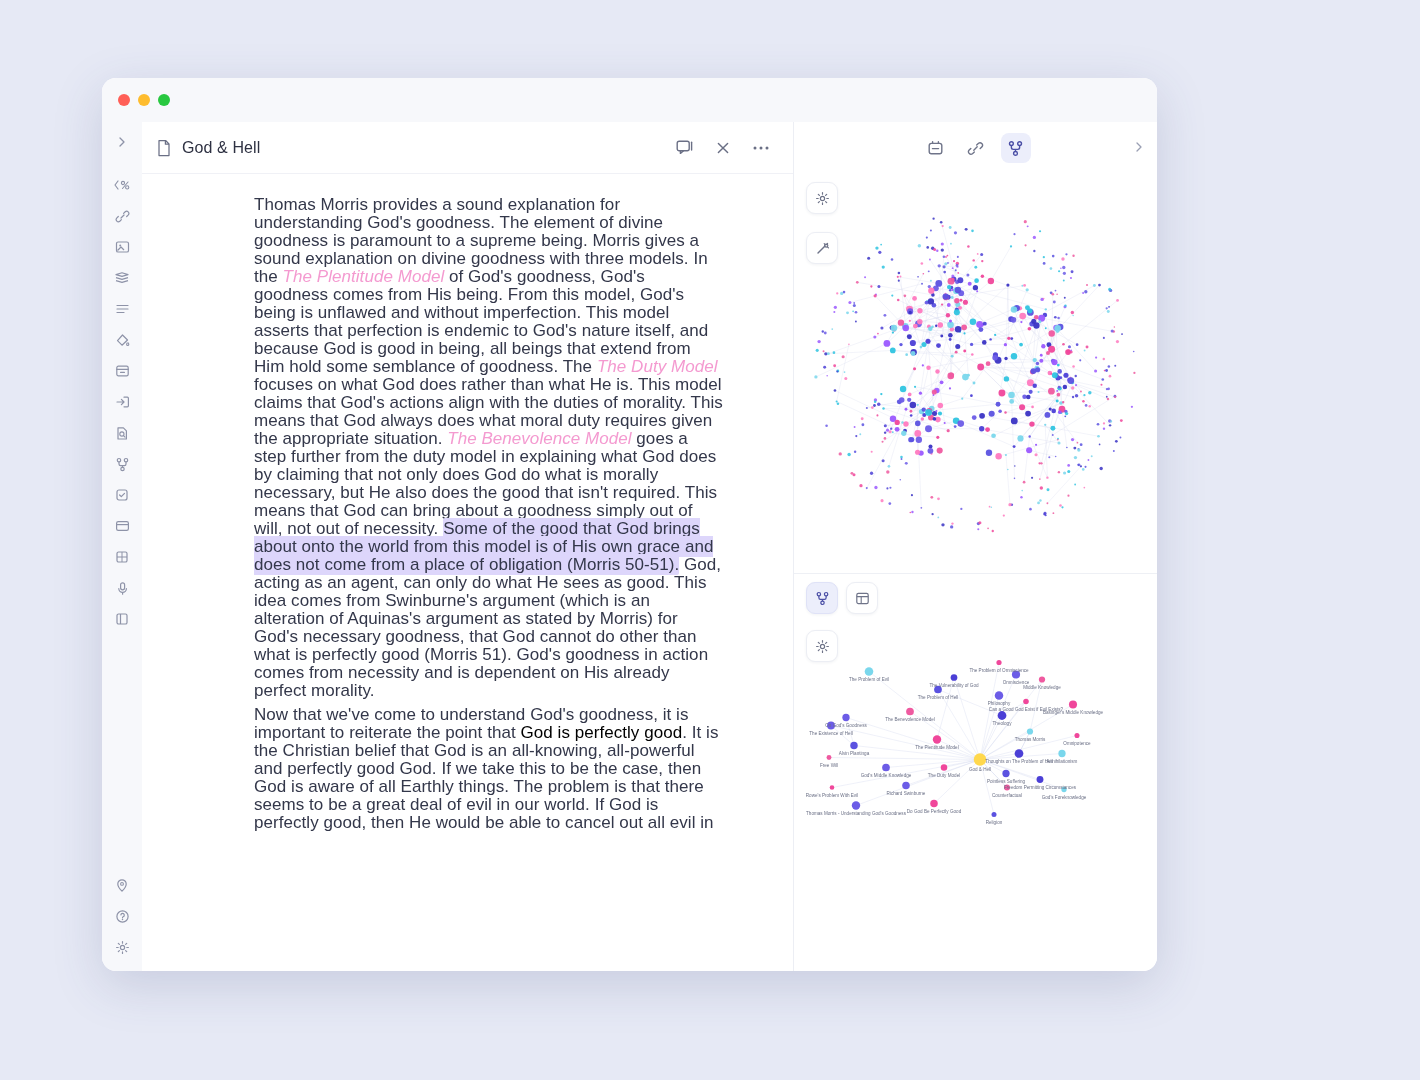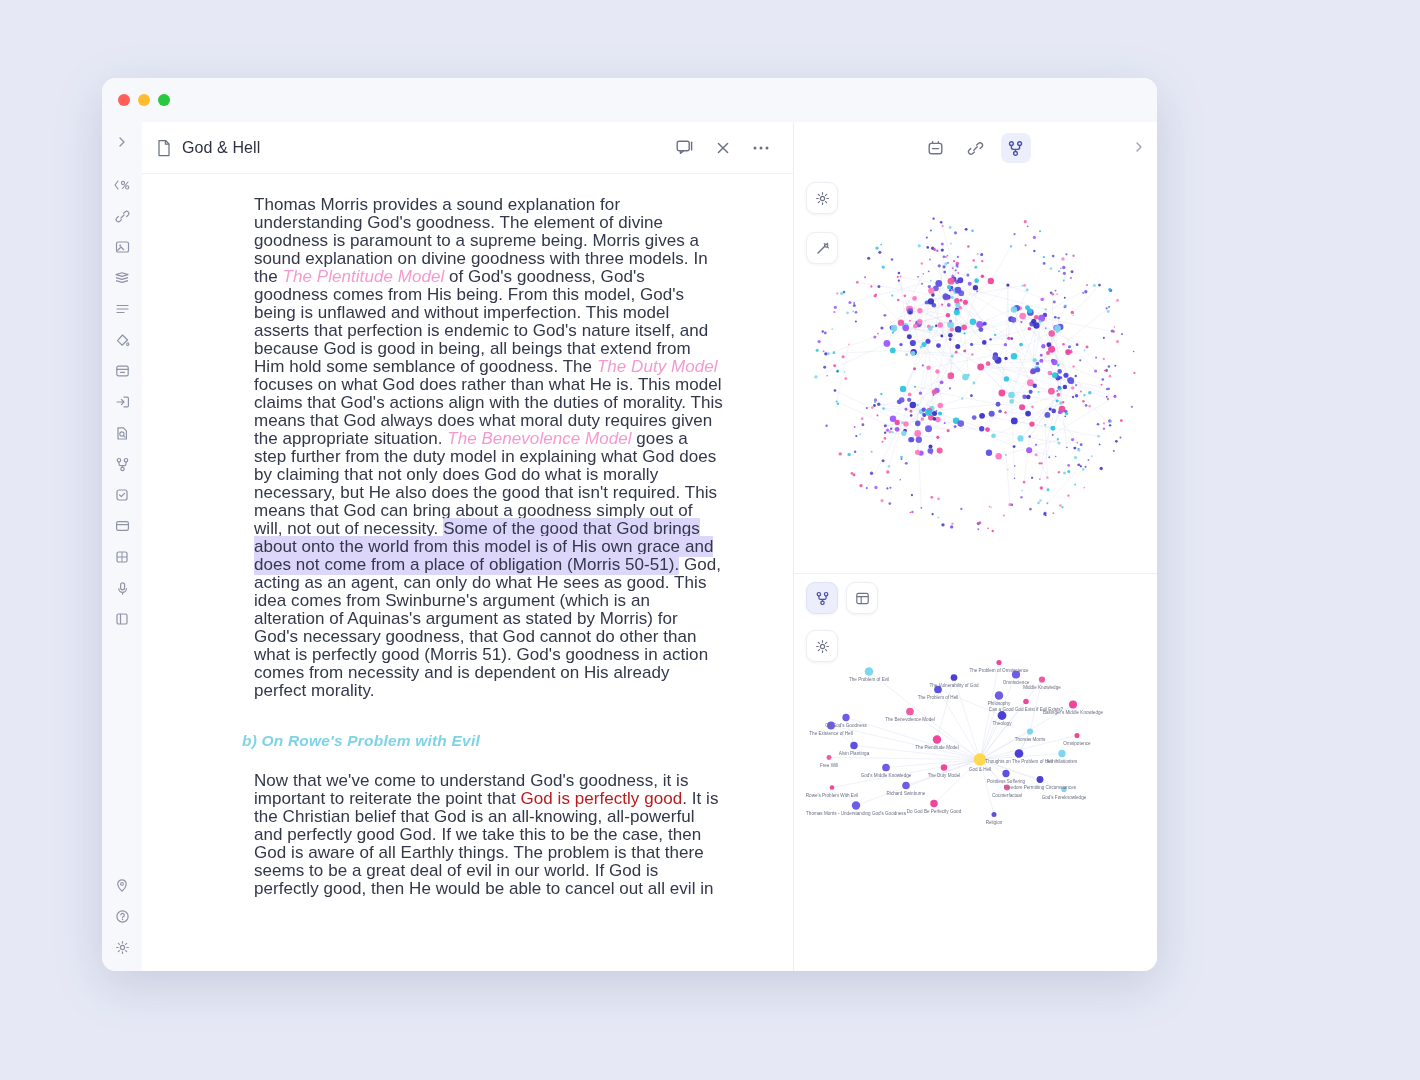--- a/index.html
+++ b/index.html
@@ -105,21 +105,21 @@
   }
   .h-sub.second { margin-top: 32px; }
   p.para {
     font-size: 17px;
     line-height: 18px;
     color: #33374a;
     margin: 0 0 6px 12px;
     letter-spacing: .05px;
   }
   .lnk { color: #f49ad0; font-style: italic; }
-  .lnk-plain { color: #b91c1c; }
+  .lnk-plain { color: #000000; }
   .hl { background: #ddd6fb; border-radius: 2px; padding: 1px 0; }
 
   
   .right-col {
     width: 363px;
     flex: 0 0 auto;
     background: #ffffff;
     display: flex;
     flex-direction: column;
     position: relative;
@@ -354,21 +354,20 @@
               <circle cx="15" cy="3" r="1.5" fill="currentColor"></circle>
             </svg>
         </span>
       </div>
 
       <div class="doc-body">
         <p class="para">
           <span>Thomas Morris provides a sound explanation for understanding God's goodness. The element of divine goodness is paramount to a supreme being. Morris gives a sound explanation on divine goodness with three models. In the </span><span class="lnk">The Plentitude Model</span><span> of God's goodness, God's goodness comes from His being. From this model, God's being is unflawed and without imperfection. This model asserts that perfection is endemic to God's nature itself, and because God is good in being, all beings that extend from Him hold some semblance of goodness. The </span><span class="lnk">The Duty Model</span><span> focuses on what God does rather than what He is. This model claims that God's actions align with the duties of morality. This means that God always does what moral duty requires given the appropriate situation. </span><span class="lnk">The Benevolence Model</span><span> goes a step further from the duty model in explaining what God does by claiming that not only does God do what is morally necessary, but He also does the good that isn't required. This means that God can bring about a goodness simply out of will, not out of necessity. </span><span class="hl">Some of the good that God brings about onto the world from this model is of His own grace and does not come from a place of obligation (Morris 50-51).</span><span> God, acting as an agent, can only do what He sees as good. This idea comes from Swinburne's argument (which is an alteration of Aquinas's argument as stated by Morris) for God's necessary goodness, that God cannot do other than what is perfectly good (Morris 51). God's goodness in action comes from necessity and is dependent on His already perfect morality.</span>
         </p>
 
-        <div class="h-sub second">b) On Rowe's Problem with Evil</div>
         <p class="para">
           <span>Now that we've come to understand God's goodness, it is important to reiterate the point that </span><span class="lnk-plain">God is perfectly good</span><span>. It is the Christian belief that God is an all-knowing, all-powerful and perfectly good God. If we take this to be the case, then God is aware of all Earthly things. The problem is that there seems to be a great deal of evil in our world. If God is perfectly good, then He would be able to cancel out all evil in</span>
         </p>
       </div>
     </div>
 
     <div class="right-col">
       <div class="right-toolbar">
         <span class="tb-btn">
           <svg width="17" height="17" viewBox="0 0 17 17">

